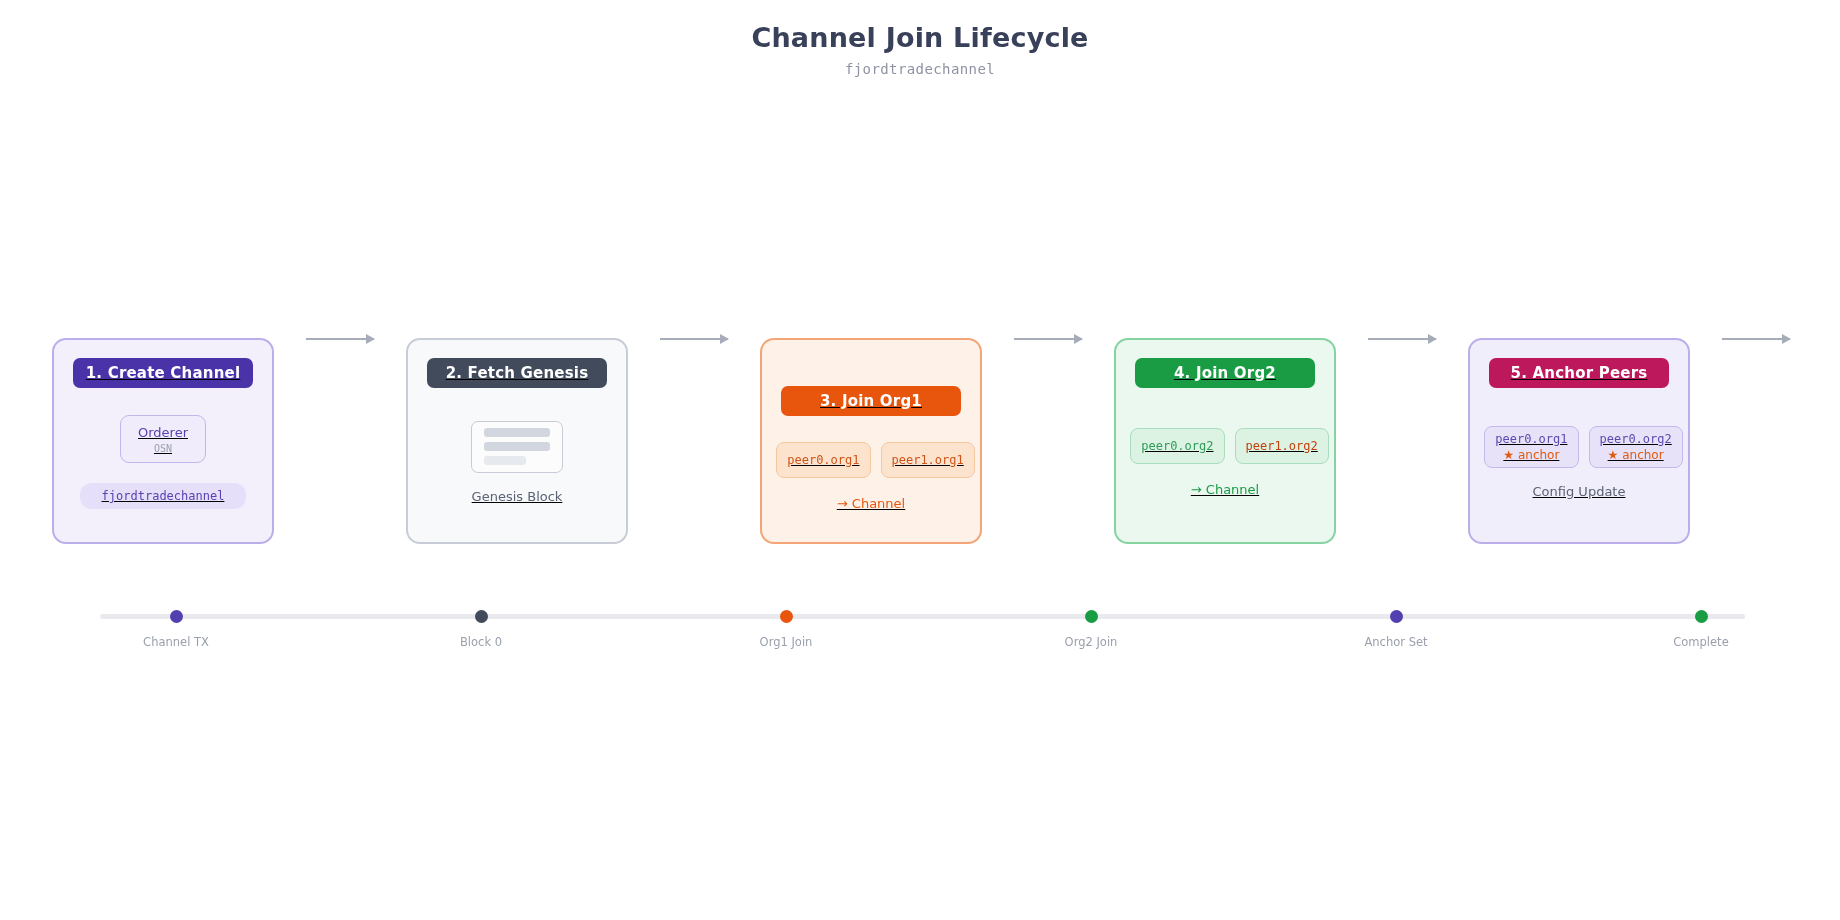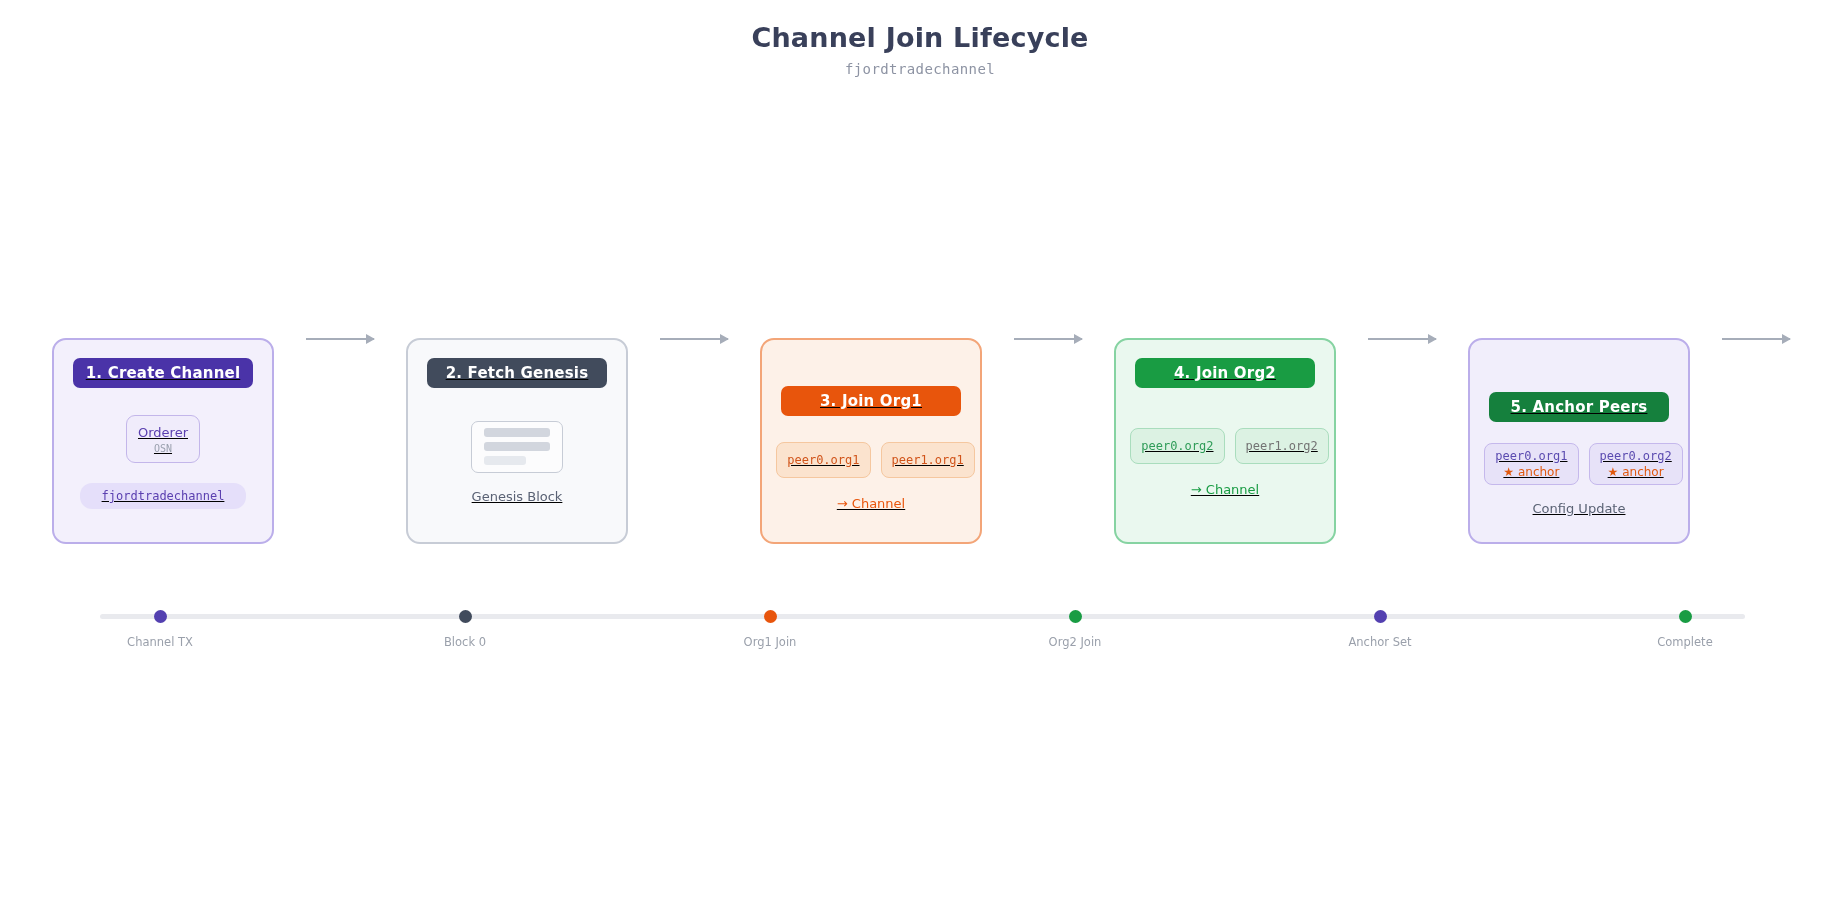--- a/index.html
+++ b/index.html
@@ -45,21 +45,21 @@
   }
   .body {
     flex: 1; width: 100%;
     display: flex; flex-direction: column; align-items: center; justify-content: center;
     padding-bottom: 6px;
   }
   .caption { font-size: 13px; color: #5a6274; margin-top: 16px; }
 
   
   .node {
-    width: 74px; height: 48px; border-radius: 9px;
+    width: 86px; height: 48px; border-radius: 9px;
     border: 1.6px solid #c3b6ea; background: #f0ecfb;
     display: flex; flex-direction: column; align-items: center; justify-content: center;
   }
   .node-title { font-size: 13px; color: #5b40b0; }
   .node-sub {
     font-size: 10px; color: #9aa0ae; margin-top: 3px;
     font-family: "DejaVu Sans Mono", "Liberation Mono", monospace;
   }
   .chan-badge {
     margin-top: 20px; padding: 6px 22px; border-radius: 12px;
@@ -106,21 +106,21 @@
   .arrow::after {
     content: ""; position: absolute; right: -1px; top: -4px;
     border-left: 9px solid #a6adb9;
     border-top: 5px solid transparent;
     border-bottom: 5px solid transparent;
   }
 
   
   .timeline { position: absolute; top: 600px; left: 100px; width: 1645px; height: 70px; }
   .track { position: absolute; top: 14px; left: 0; width: 100%; height: 5px; border-radius: 3px; background: #e9eaee; }
-  .tl-items { position: absolute; top: 0; left: 0; width: 100%; display: flex; justify-content: space-between; gap: 12px; }
+  .tl-items { position: absolute; top: 0; left: 16px; width: 100%; display: flex; justify-content: space-between; gap: 12px; }
   .tl-item { display: flex; flex-direction: column; align-items: center; width: 120px; }
   .dot { width: 13px; height: 13px; border-radius: 50%; margin-top: 10px; }
   .tl-label { margin-top: 12px; font-size: 11.5px; color: #9aa0ab; white-space: nowrap; }
 </style>
 </head>
 <body>
 
 <div class="page">
 
   <div class="header">
@@ -181,34 +181,34 @@
     <div class="arrow"></div>
 
     <div class="stage-wrap">
       <div class="card" id="card3" style="border-color: rgb(134, 211, 162); background: rgb(234, 248, 239);">
         <div class="pill" id="pill3" style="background: rgb(25, 156, 67);">4. Join Org2</div>
         <div class="body">
           <div class="peers">
             <div class="peer" id="p3a" style="background: rgb(220, 242, 227); border: 1.4px solid rgb(169, 221, 189); color: rgb(47, 156, 88);">
               <span class="peer-name">peer0.org2</span>
             </div>
-            <div class="peer" id="p3b" style="background: rgb(220, 242, 227); border: 1.4px solid rgb(169, 221, 189); color: #737373;">
+            <div class="peer" id="p3b" style="background: rgb(220, 242, 227); border: 1.4px solid rgb(169, 221, 189); color: #c2410c;">
               <span class="peer-name">peer1.org2</span>
             </div>
           </div>
           <div class="arrow-note" id="note3" style="color: rgb(25, 156, 67);">→ Channel</div>
         </div>
       </div>
     </div>
 
     <div class="arrow"></div>
 
     <div class="stage-wrap">
       <div class="card" id="card4" style="border-color: rgb(187, 174, 234); background: rgb(241, 238, 251);">
-        <div class="pill" id="pill4" style="background: #15803d; margin-top: 34px;">5. Anchor Peers</div>
+        <div class="pill" id="pill4" style="background: #be185d;">5. Anchor Peers</div>
         <div class="body">
           <div class="peers">
             <div class="peer tall" id="p4a" style="background: rgb(231, 226, 248); border: 1.4px solid rgb(197, 184, 236); color: rgb(91, 75, 176);">
               <span class="peer-name">peer0.org1</span>
               <span class="anchor-tag">★ anchor</span>
             </div>
             <div class="peer tall" id="p4b" style="background: rgb(231, 226, 248); border: 1.4px solid rgb(197, 184, 236); color: rgb(91, 75, 176);">
               <span class="peer-name">peer0.org2</span>
               <span class="anchor-tag">★ anchor</span>
             </div>

